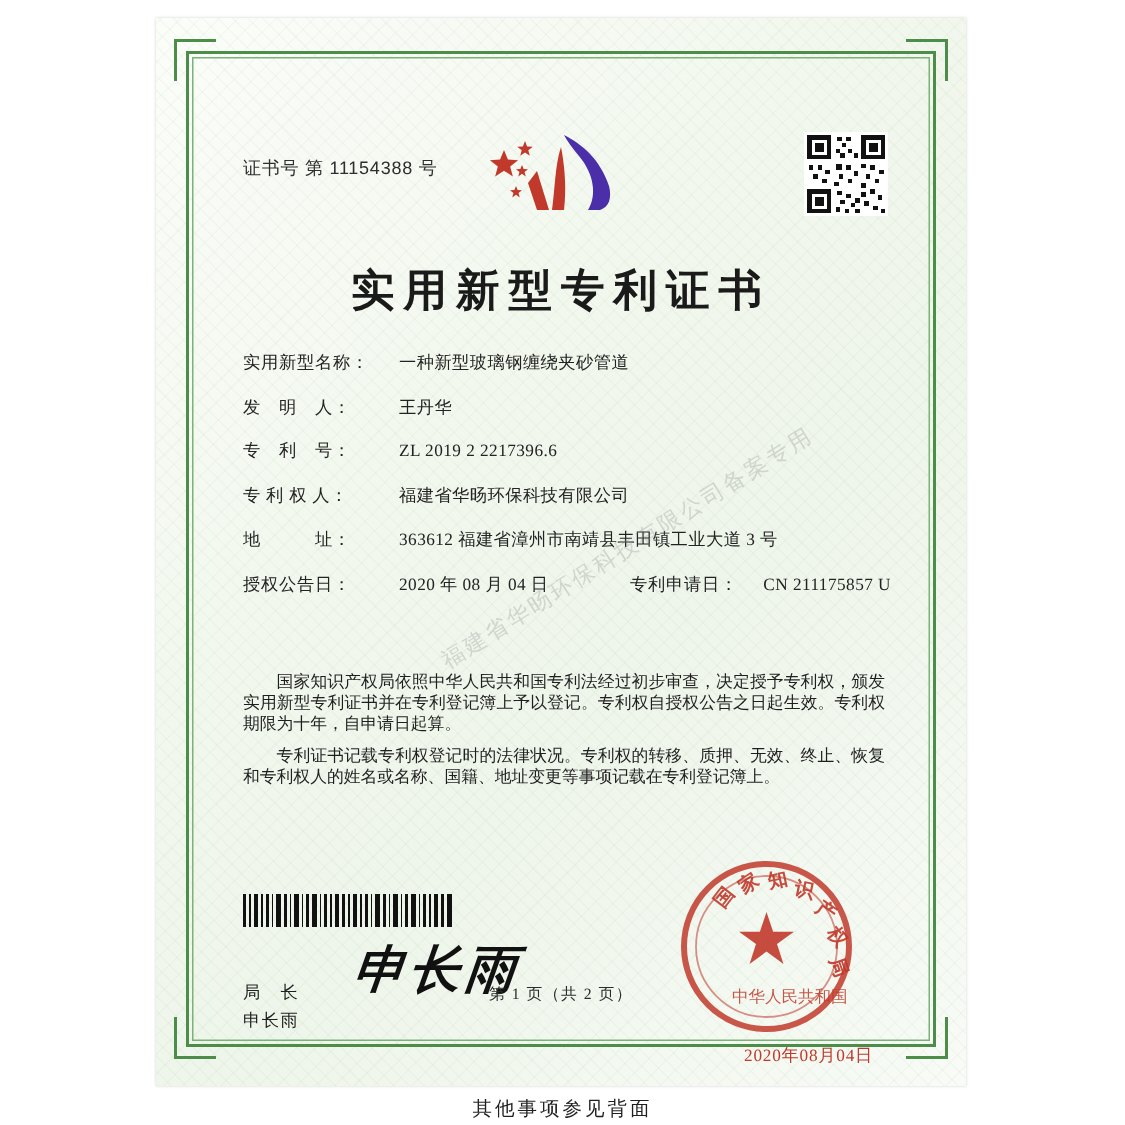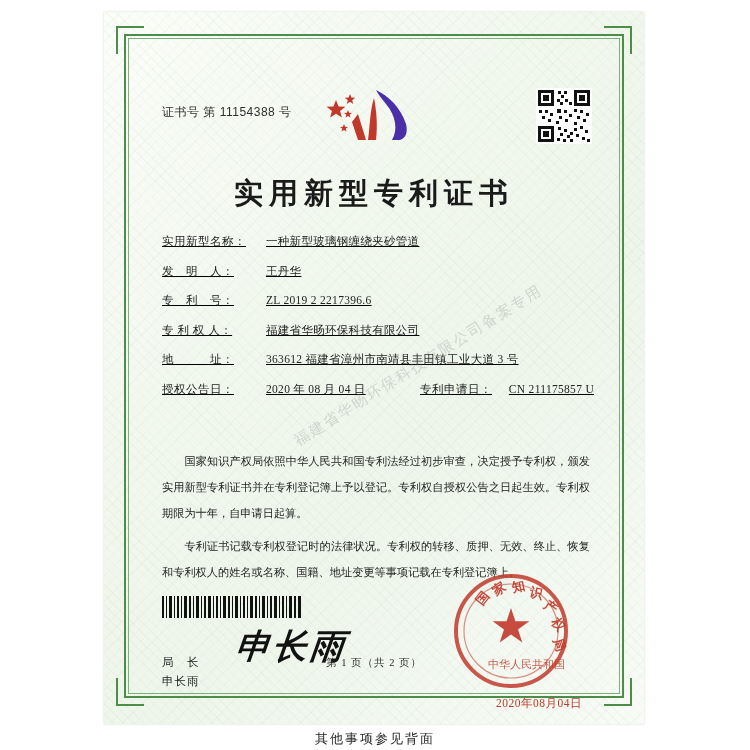--- a/index.html
+++ b/index.html
@@ -112,21 +112,20 @@
     letter-spacing: 6px;
     color: #1a1a1a;
   }
 
   
   .fields {
     position: absolute;
     left: 18px;
     right: 10px;
     top: 178px;
-    text-decoration: underline;
   }
   .field-row {
     display: flex;
     align-items: baseline;
     margin-bottom: 14.5px;
     font-size: 11.5px;
     color: #232323;
     font-family: "Liberation Serif", serif;
   }
   .field-label {
@@ -143,21 +142,21 @@
   .field-row.dual .field-value2 { flex: 1; letter-spacing: 0.3px; text-align: right; }
 
   
   .paras {
     position: absolute;
     left: 18px;
     right: 14px;
     top: 392px;
     font-family: "Liberation Serif", serif;
     font-size: 11.2px;
-    line-height: 26px;
+    line-height: 14px;
     color: #1f1f1f;
     text-align: justify;
   }
   .paras p {
     margin: 0 0 7px 0;
     text-indent: 2em;
   }
 
   
   .watermark {

